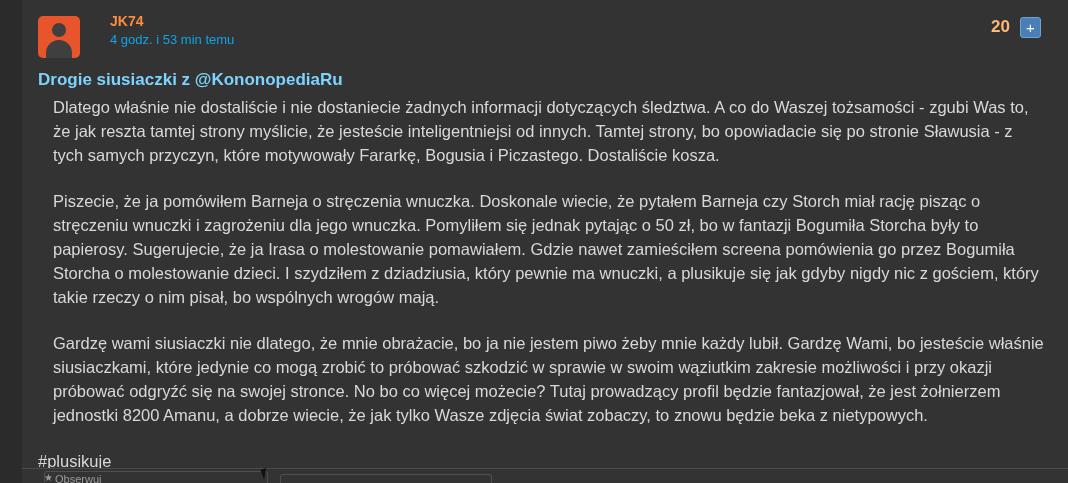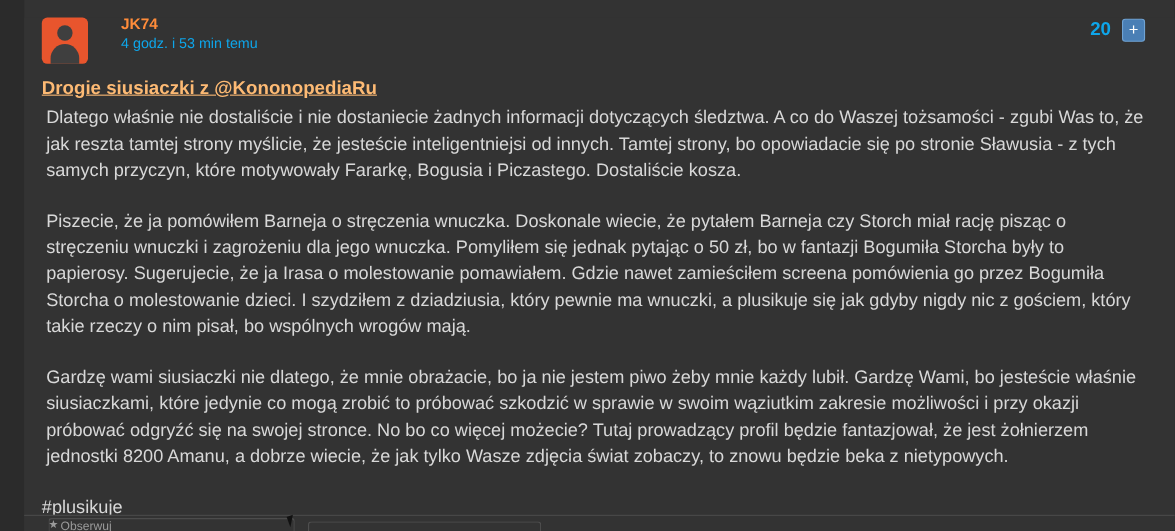--- a/index.html
+++ b/index.html
@@ -93,21 +93,21 @@
   }
   .score-block {
     position: absolute;
     right: 27px;
     top: 0px;
     display: flex;
     align-items: center;
     gap: 10px;
   }
   .score-value {
-    color: #0ea5e9;
+    color: #fdba74;
     font-size: 17px;
     font-weight: bold;
     line-height: 22px;
   }
   .plus-button {
     width: 21px;
     height: 21px;
     background: #4a7fb5;
     border: 1px solid #6fa3d4;
     border-radius: 3px;
@@ -119,32 +119,31 @@
     font-family: "Liberation Sans", sans-serif;
     box-sizing: border-box;
     padding: 0;
   }
   
   .post-body {
     padding: 0 24px 0 16px;
     margin-top: 11px;
   }
   .post-title {
-    color: #fdba74;
+    color: #7dd3fc;
     font-size: 17px;
     font-weight: bold;
     line-height: 22px;
     margin: 0 0 4px 0;
-    text-decoration: underline;
   }
   .para {
     color: #d8d8d8;
     font-size: 16.5px;
     line-height: 24px;
-    margin: 0 0 22px 4px;
+    margin: 0 0 22px 15px;
     text-align: left;
   }
   .para:last-child { margin-bottom: 0; }
   .hashtag {
     color: #d8d8d8;
     font-size: 16.5px;
     line-height: 24px;
     cursor: pointer;
   }
   

